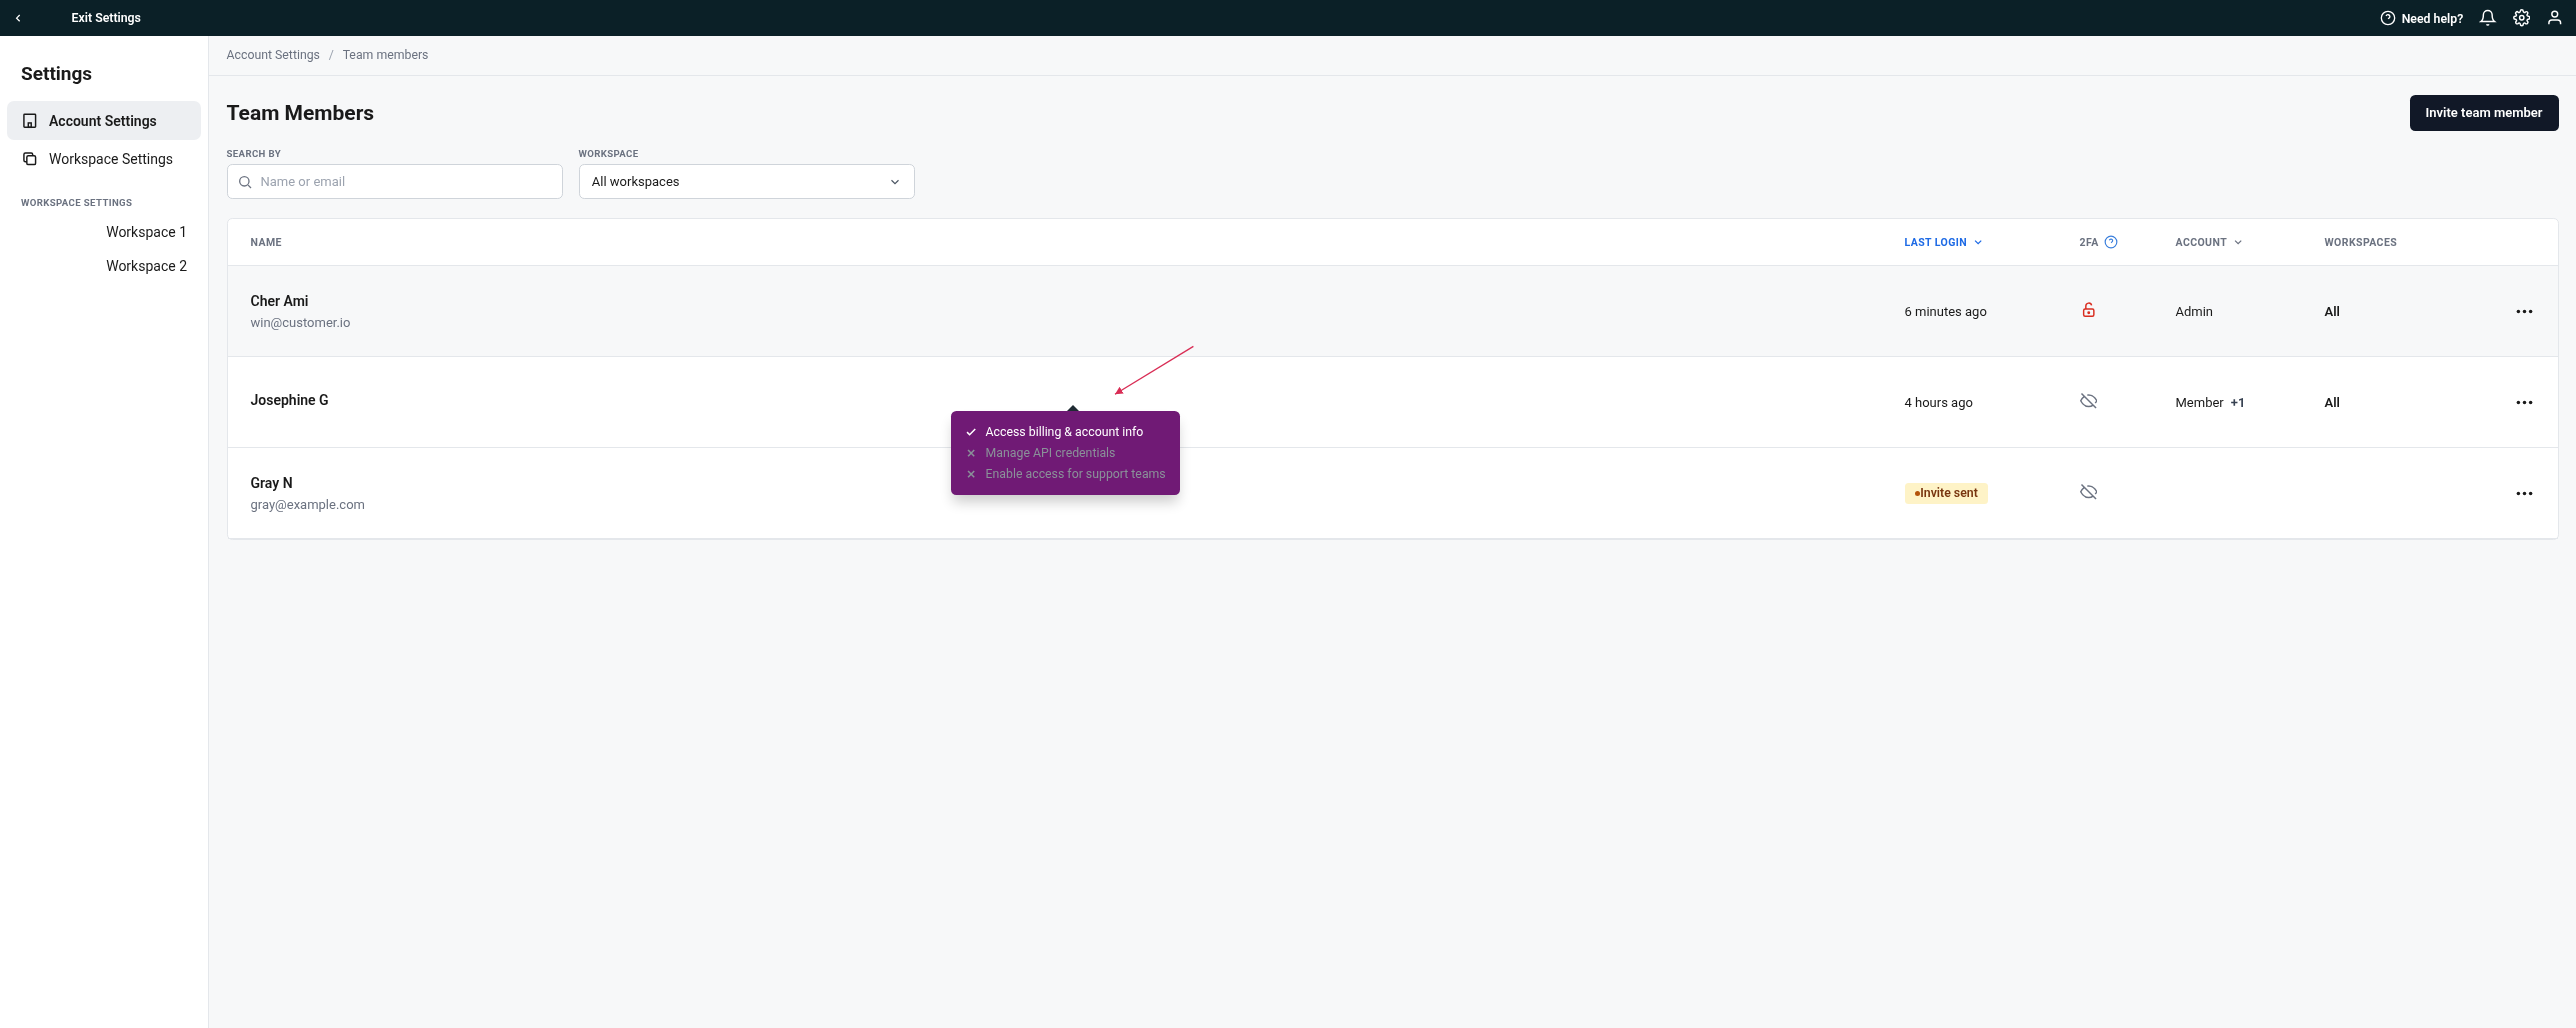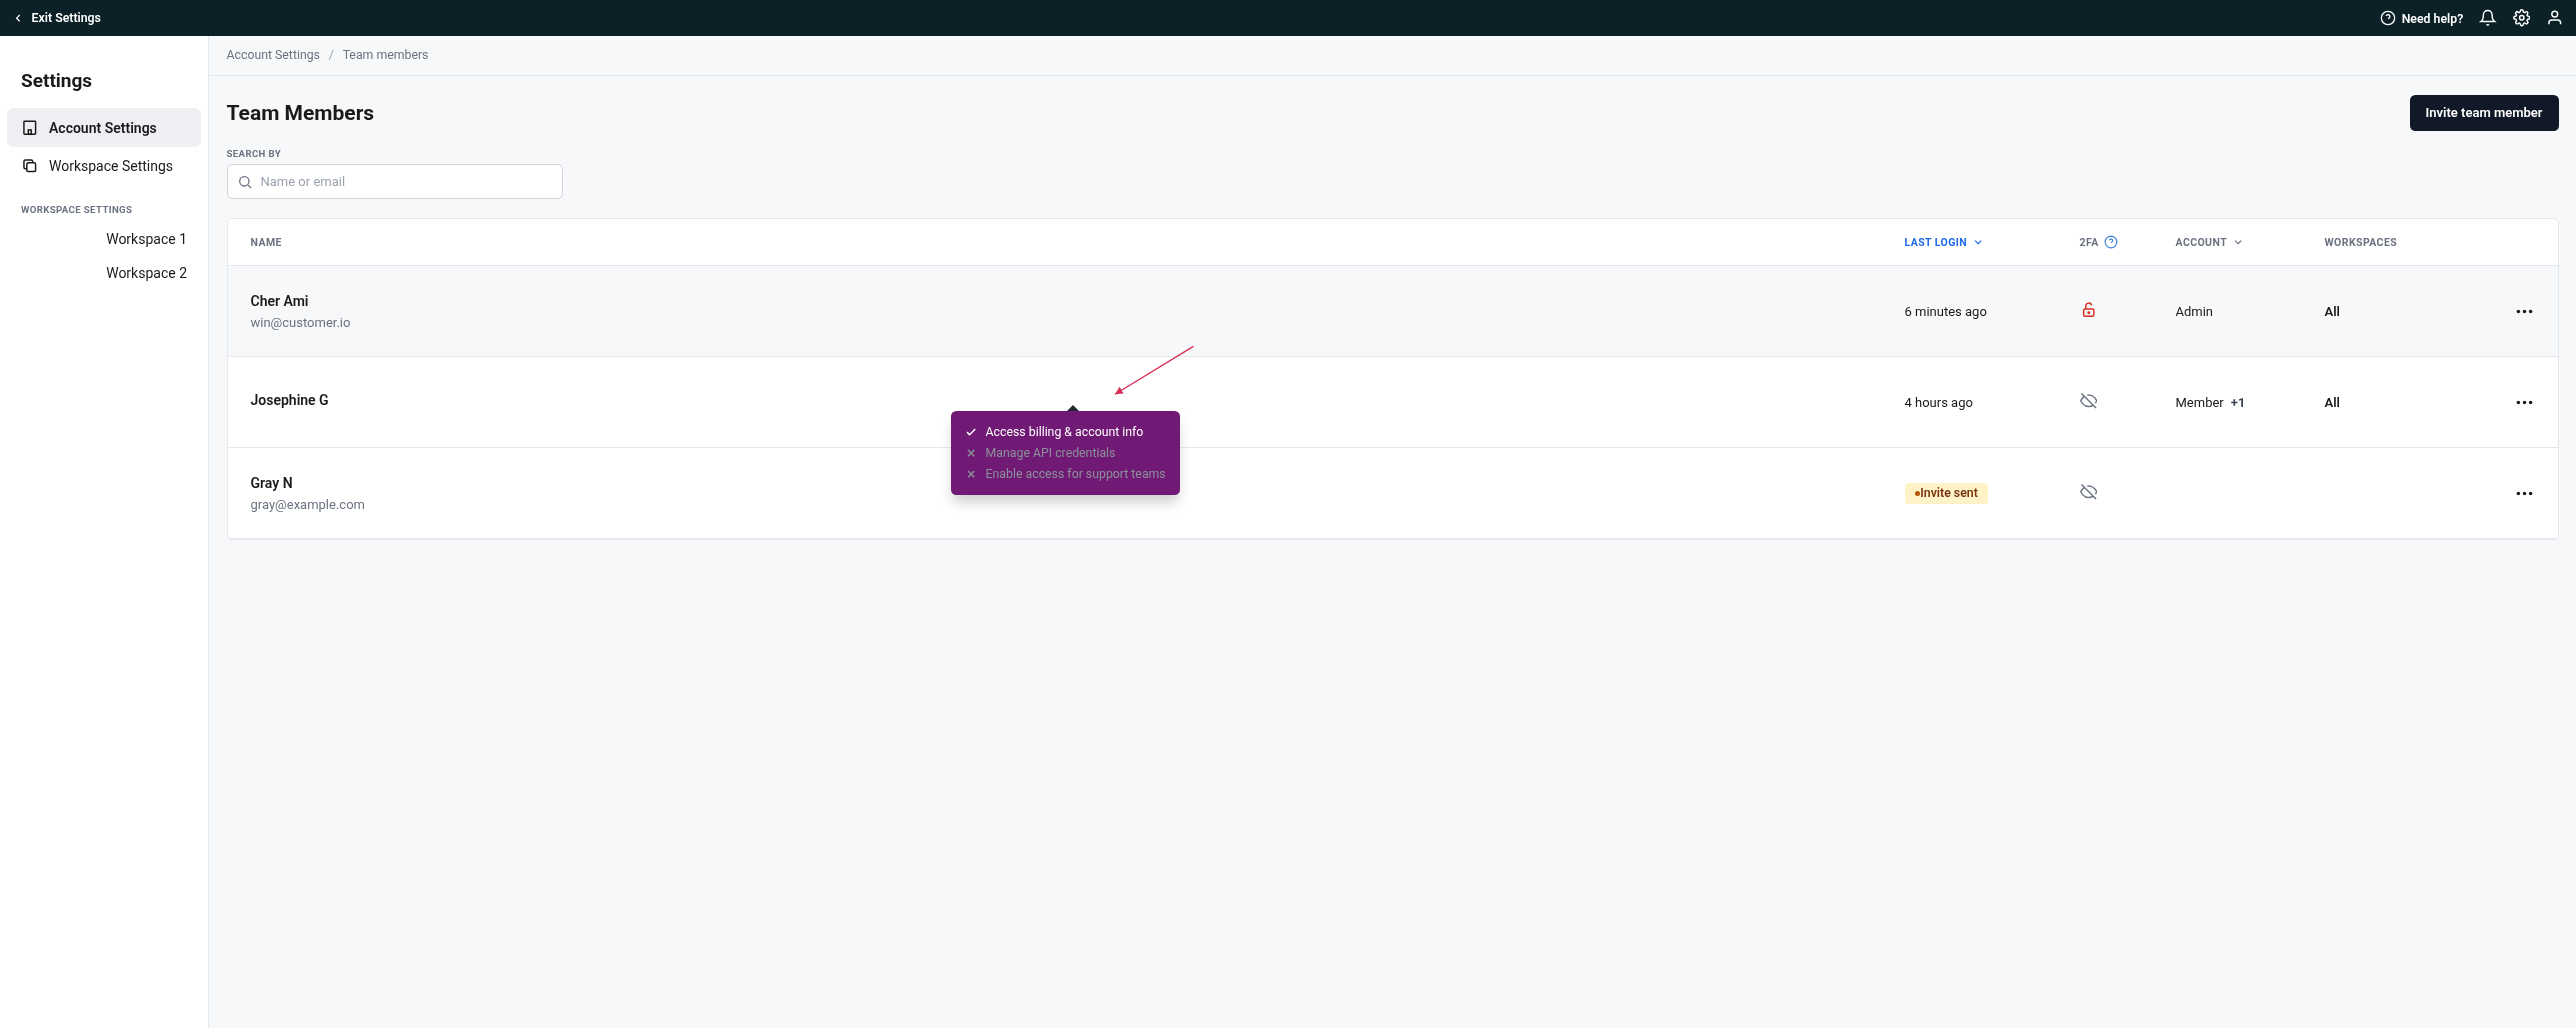--- a/index.html
+++ b/index.html
@@ -2,31 +2,31 @@
 <html style="font-size:14px"><head>
 <meta charset="utf-8">
 <style>
   *{box-sizing:border-box;margin:0;padding:0;font-family:-apple-system,BlinkMacSystemFont,"Segoe UI",Roboto,Helvetica,Arial,sans-serif;}
   body{background:#f7f8f9;color:#1a1a1a;}
 
   
   .topbar{height:36px;background:#0b2027;color:#fff;display:flex;align-items:center;justify-content:space-between;padding:0 12.3px;}
   .topbar-left{display:flex;align-items:center;gap:7px;cursor:pointer;}
   .topbar-left .chev{width:12.3px;height:12.3px;}
-  .topbar-left span{font-size:12.3px;font-weight:600;}
+  .topbar-left span{font-size:12.3px;font-weight:600;margin-left:40px;}
   .topbar-right{display:flex;align-items:center;gap:16px;}
   .topbar-right .help{display:flex;align-items:flex-end;gap:5.3px;font-size:12.3px;font-weight:600;cursor:pointer;}
   .topbar-right .icon-btn{cursor:pointer;color:#fff;}
   .topbar-right svg{display:block;}
 
   
   .layout{display:flex;height:calc(100vh - 36px);}
 
   
-  .sidebar{width:209px;background:#fff;border-right:0.9px solid #e4e7eb;padding:28px 7px;}
+  .sidebar{width:209px;background:#fff;border-right:0.9px solid #e4e7eb;padding:21px 7px;}
   .sidebar h1{font-size:19px;font-weight:700;padding:5.3px 14px 16px;}
   .side-item{display:flex;align-items:center;gap:10.5px;padding:10.5px 14px;border-radius:7px;font-size:14px;cursor:pointer;}
   .side-item.active{background:#edeff2;font-weight:600;}
   .side-item svg{width:17.5px;height:17.5px;flex:0 0 17.5px;}
   .side-section{font-size:9.6px;font-weight:700;letter-spacing:.04em;color:#6b7280;padding:19px 14px 7px;}
   .side-sub{padding:8.8px 14px 8.8px 26px;font-size:14px;cursor:pointer;text-align:right;}
 
   
   .main{flex:1;overflow:auto;}
   .crumbs{display:flex;align-items:center;gap:8.8px;font-size:12.3px;color:#6b7280;padding:12.3px 17.5px;border-bottom:0.9px solid #e4e7eb;background:#f7f8f9;}
@@ -173,20 +173,31 @@
         <div class="filter-group">
           <label>SEARCH BY</label>
           <div class="search-wrap">
             <svg viewBox="0 0 24 24" fill="none" stroke="currentColor" stroke-width="2">
                 <circle cx="11" cy="11" r="7"></circle>
                 <line x1="21" y1="21" x2="16.65" y2="16.65"></line>
               </svg>
             <input type="text" placeholder="Name or email" style="">
           </div>
         </div>
+        <div class="filter-group">
+          <label>WORKSPACE</label>
+          <div class="select-wrap">
+            <div class="sel">
+                <span>All workspaces</span>
+              </div>
+            <svg viewBox="0 0 24 24" fill="none" stroke="currentColor" stroke-width="2">
+                <polyline points="6 9 12 15 18 9"></polyline>
+              </svg>
+          </div>
+        </div>
       </div>
 
       <div class="table">
         <div class="thead">
           <div>NAME</div>
           <div class="sortable active">
             <span>LAST LOGIN</span>
             <svg viewBox="0 0 24 24" fill="none" stroke="currentColor" stroke-width="2.5">
                 <polyline points="6 9 12 15 18 9"></polyline>
               </svg>

